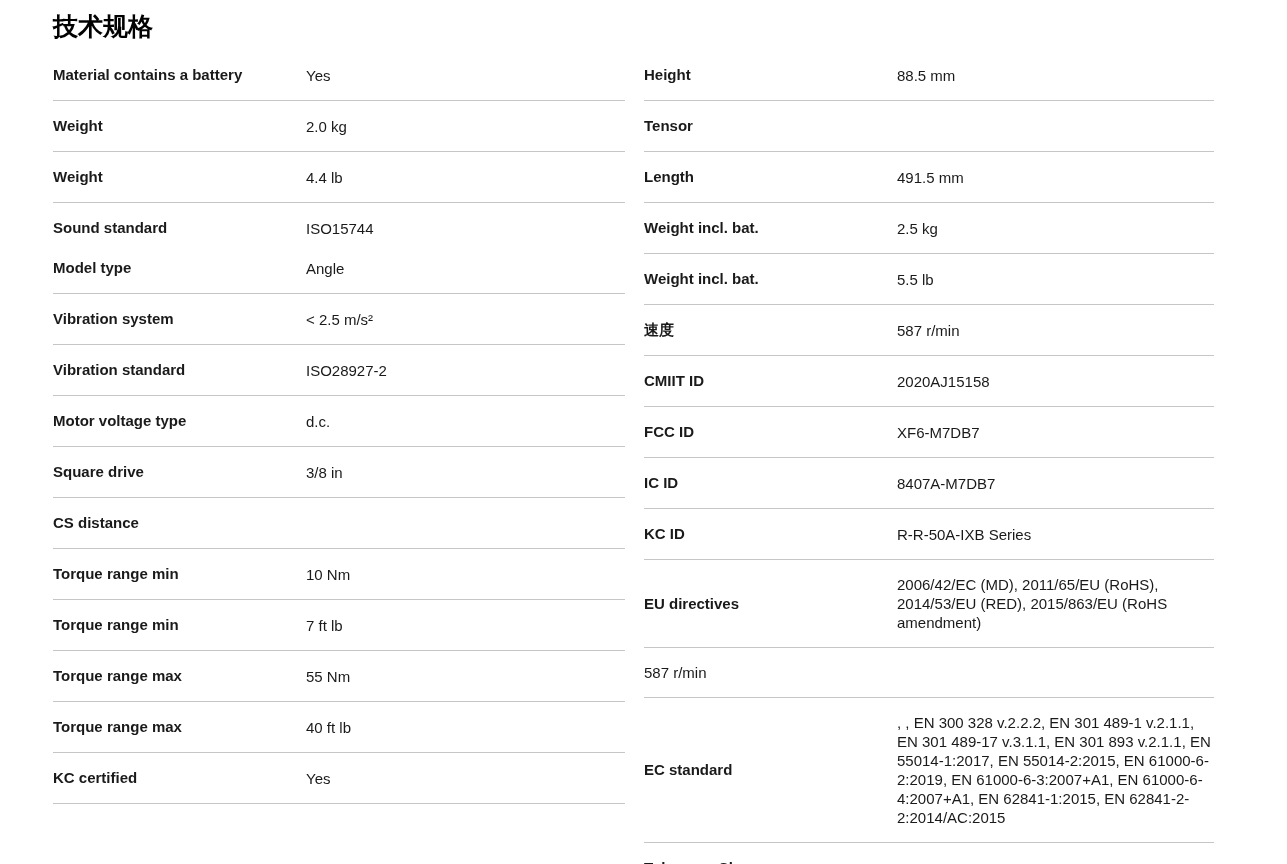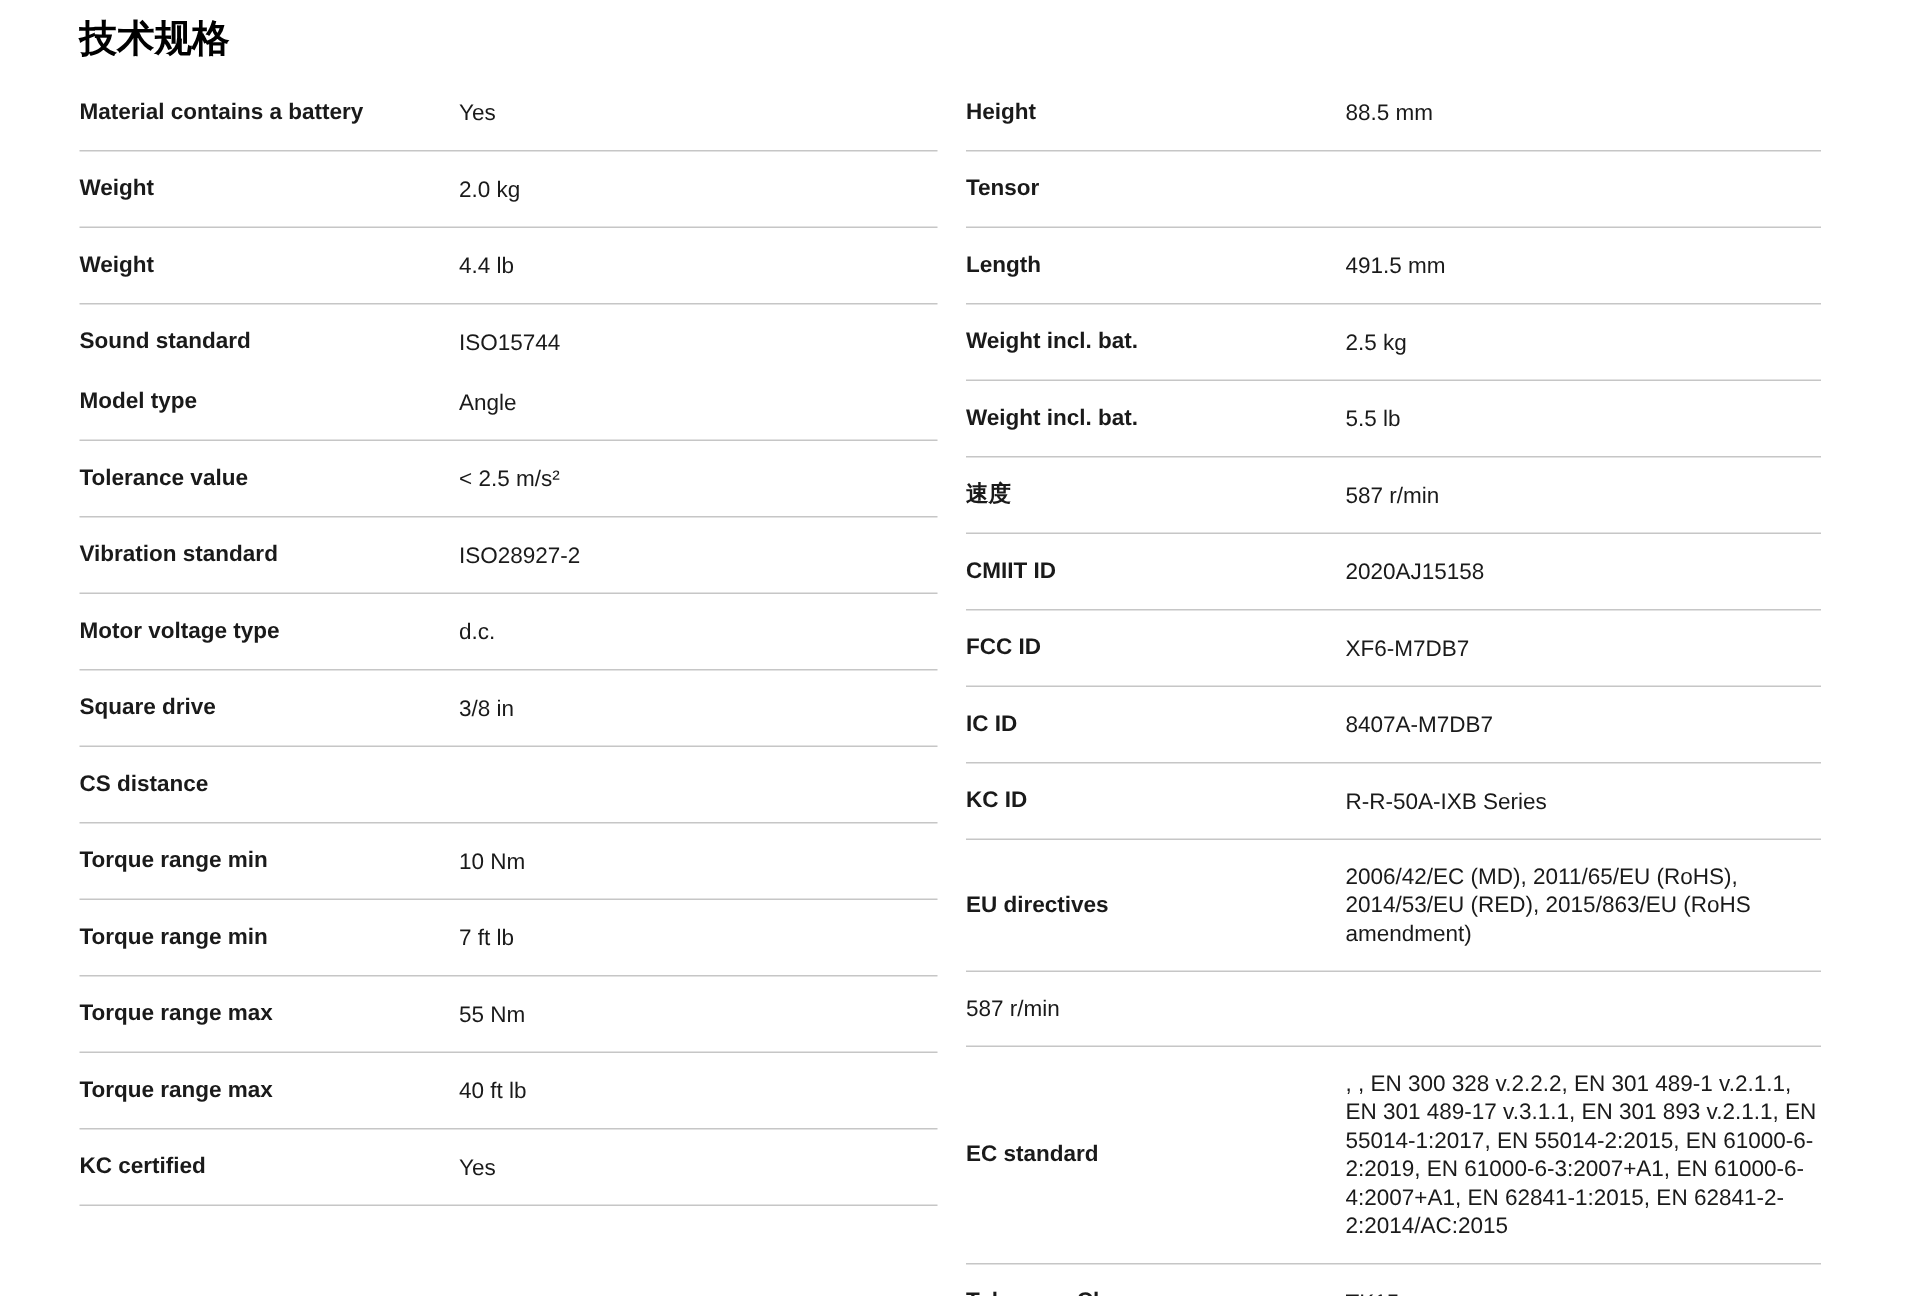--- a/index.html
+++ b/index.html
@@ -92,21 +92,21 @@
             <div class="spec-label">Sound standard</div>
             <div class="spec-value">ISO15744</div>
           </div>
           <div class="spec-pair">
             <div class="spec-label">Model type</div>
             <div class="spec-value">Angle</div>
           </div>
         </div>
         <div class="spec-row">
           <div class="spec-pair">
-            <div class="spec-label">Tolerance value</div>
+            <div class="spec-label">Vibration system</div>
             <div class="spec-value">&lt; 2.5 m/s²</div>
           </div>
         </div>
         <div class="spec-row">
           <div class="spec-pair">
             <div class="spec-label">Vibration standard</div>
             <div class="spec-value">ISO28927-2</div>
           </div>
         </div>
         <div class="spec-row">

